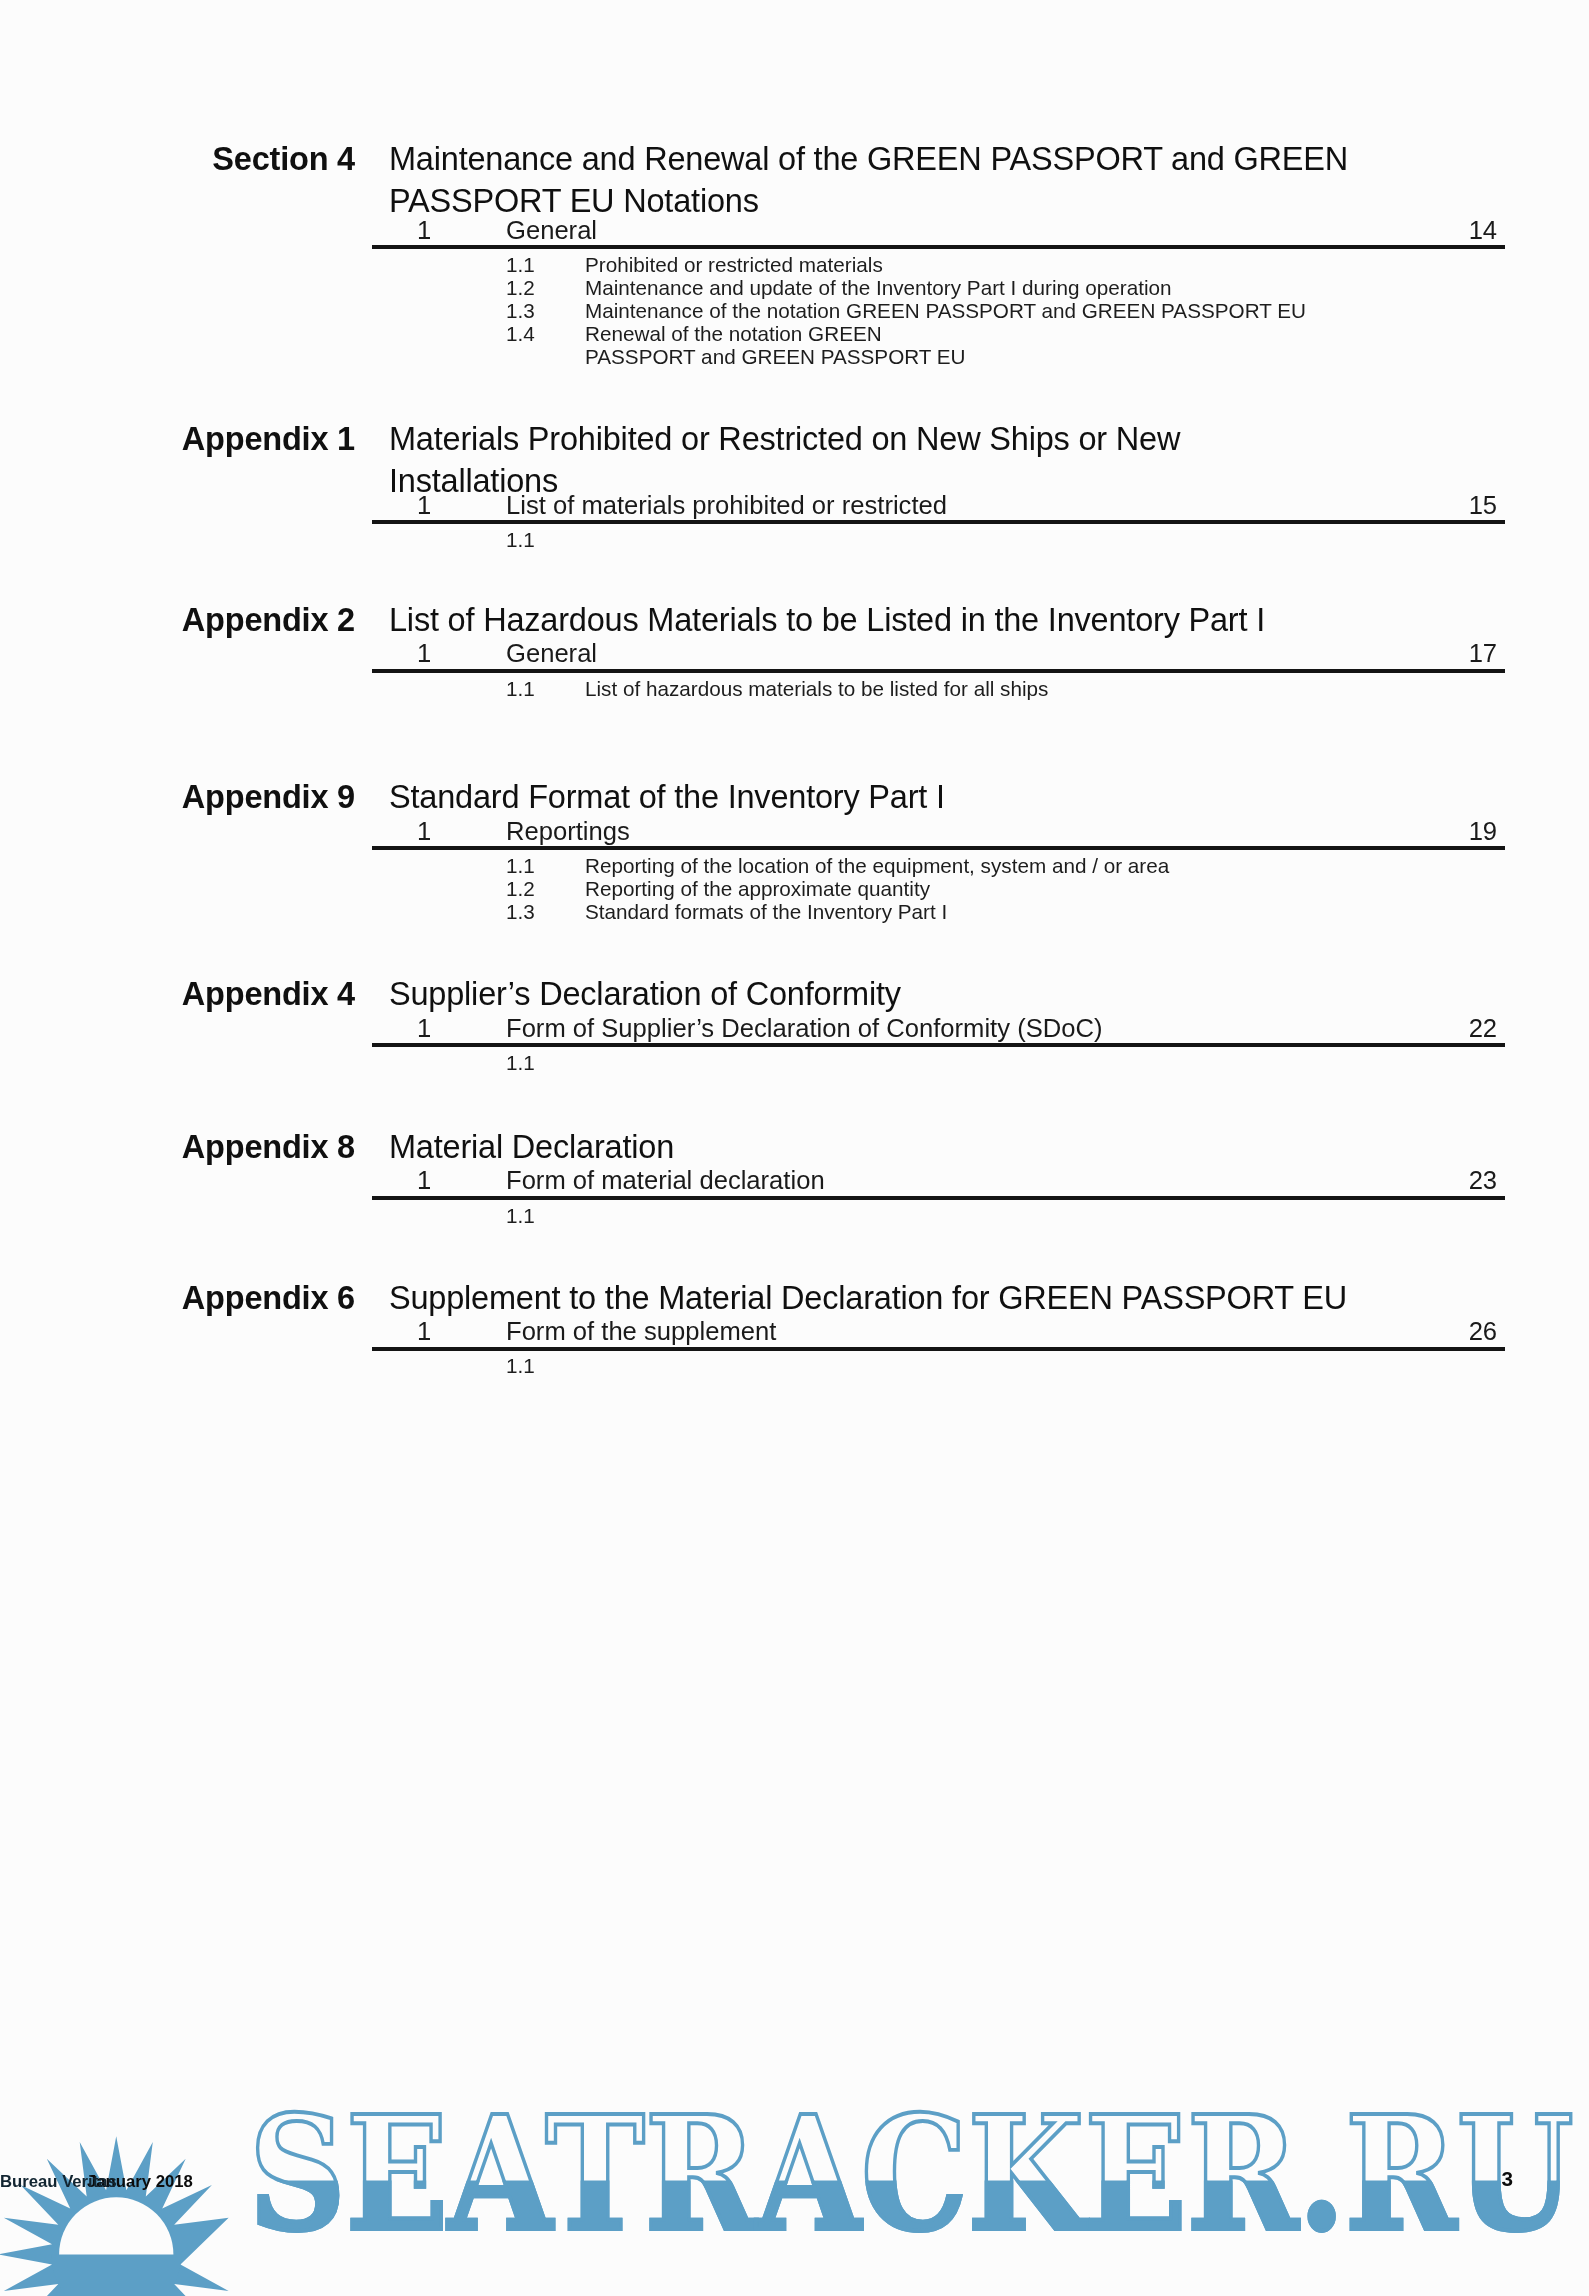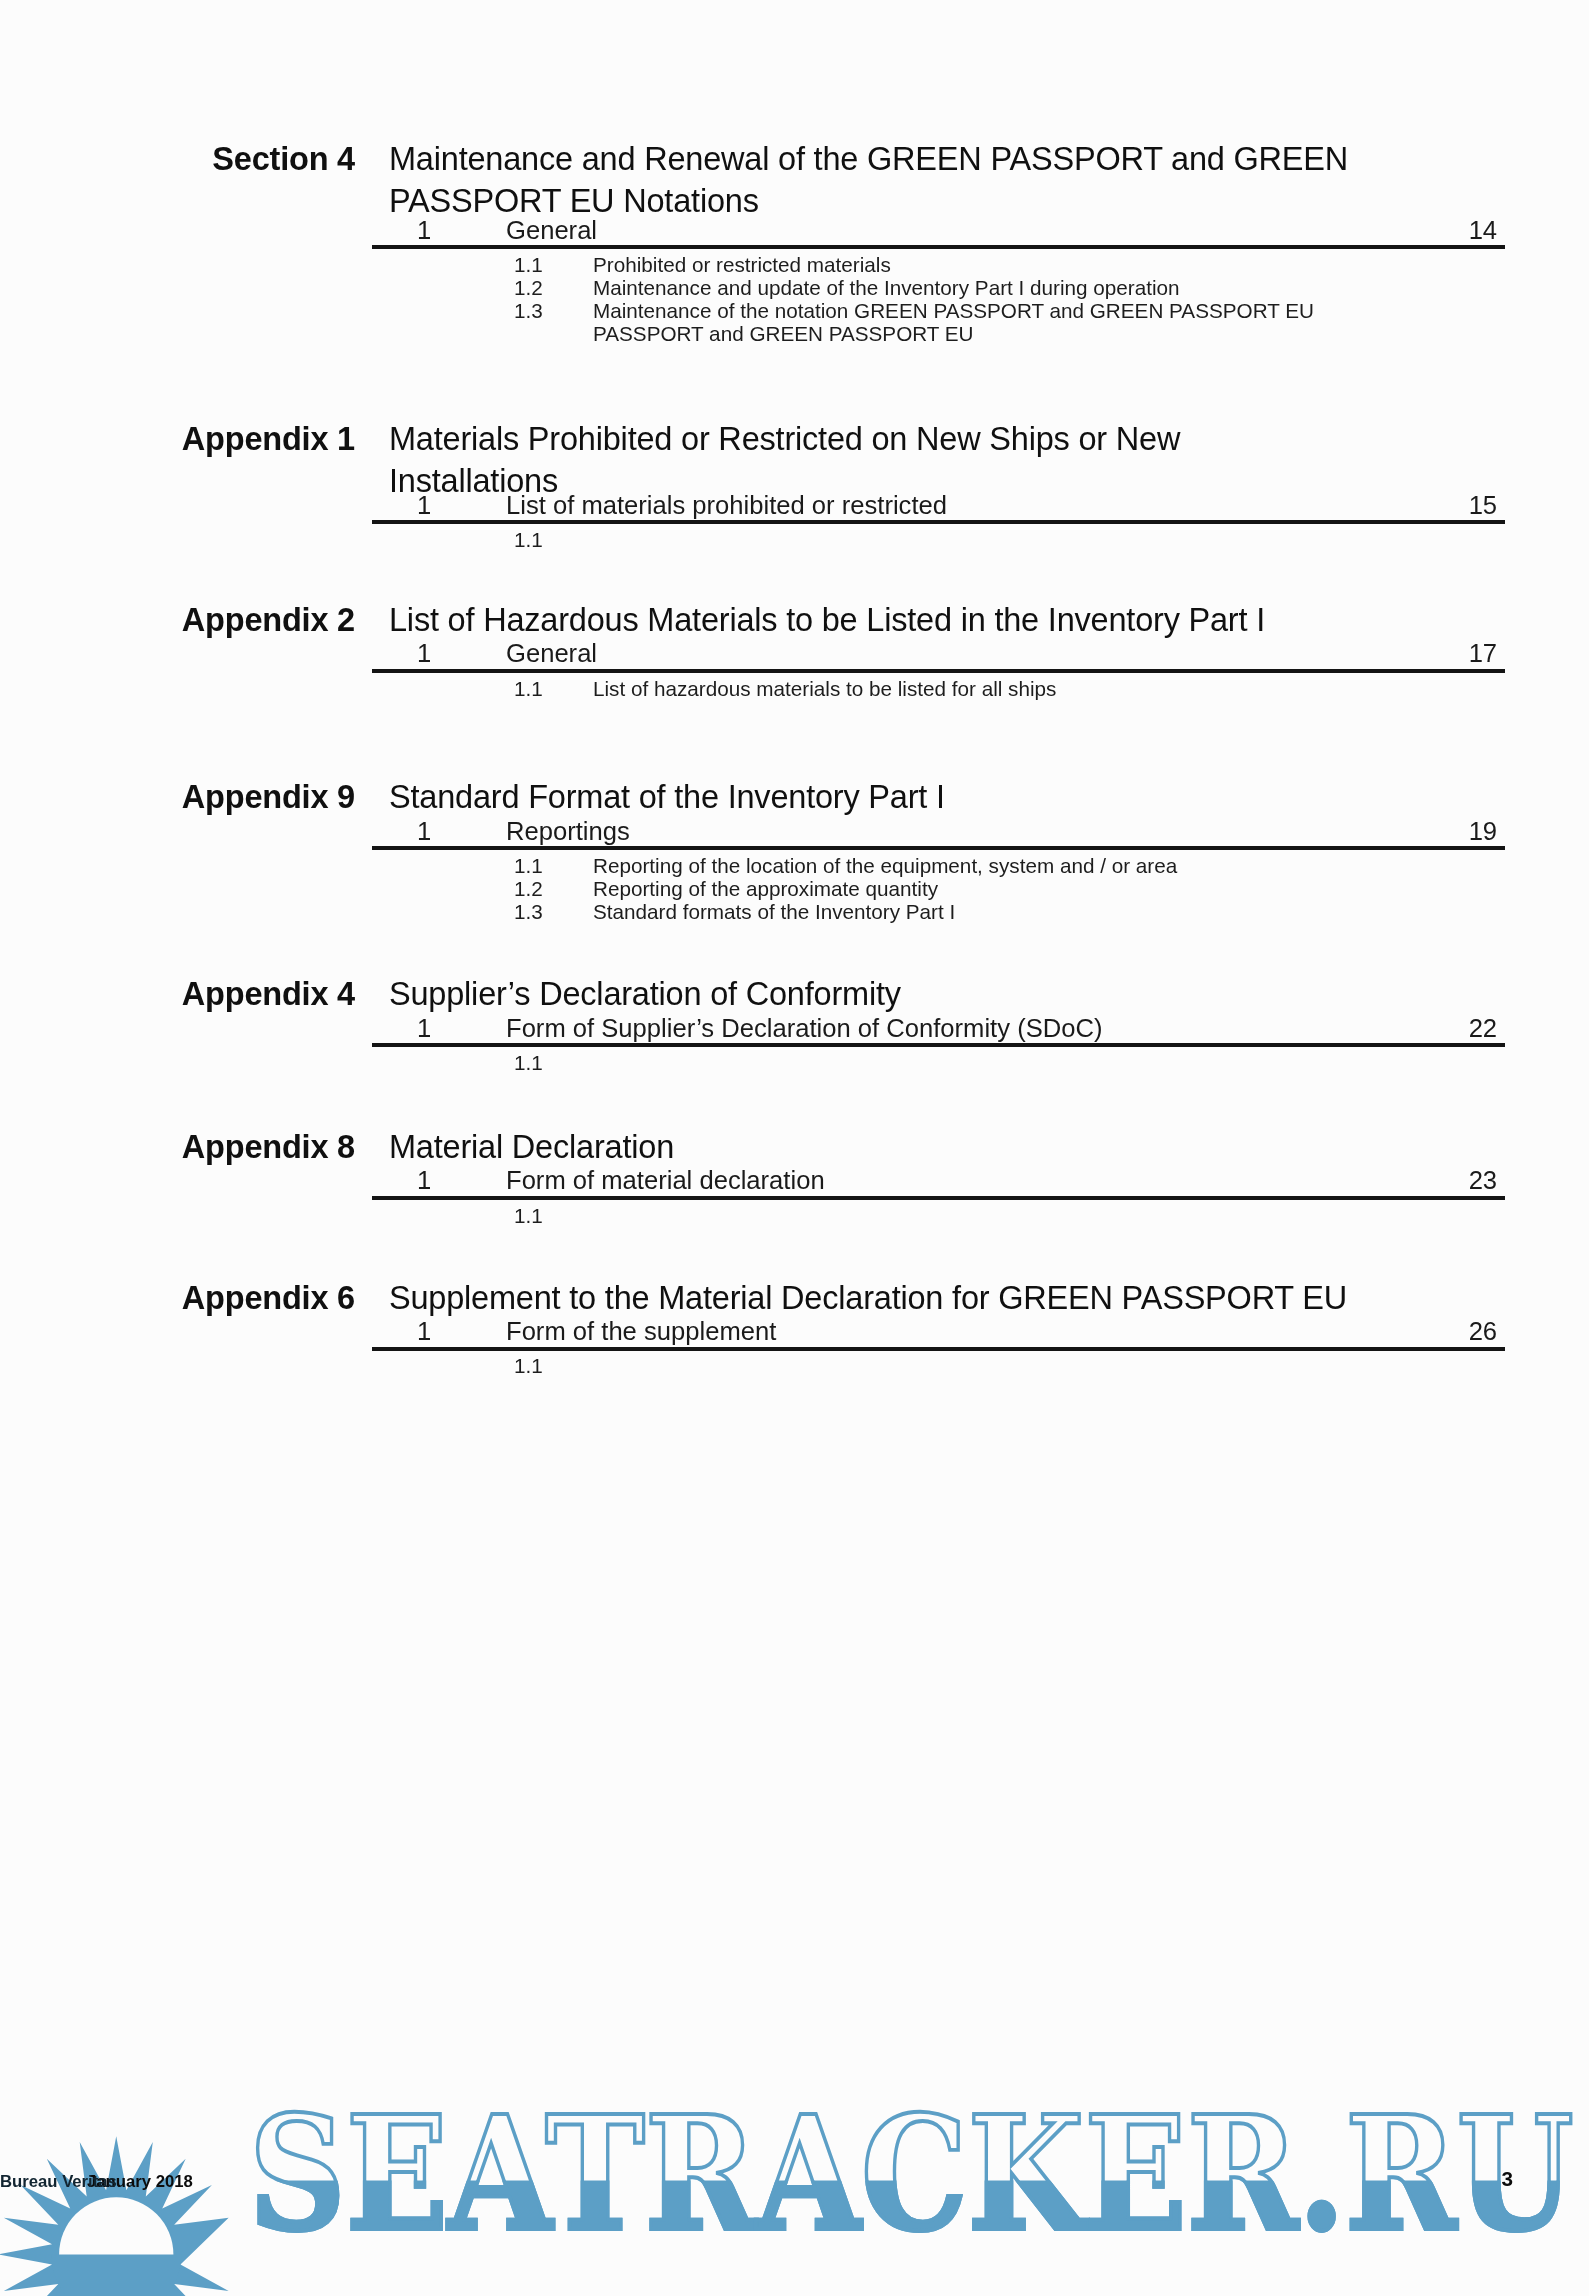--- a/index.html
+++ b/index.html
@@ -25,21 +25,21 @@
     font-size:25.6px;line-height:31.5px;color:#1a1a1a;
   }
   .item-num{position:absolute;left:45px;}
   .item-title{position:absolute;left:134px;white-space:nowrap;}
   .item-page{position:absolute;right:7.9px;}
   .rule{position:absolute;left:372px;width:1133px;height:3.9px;background:#141414;}
   .subs{
     position:absolute;left:506px;width:1001px;
     font-size:20.7px;line-height:23px;color:#1d1d1d;
   }
-  .sub-row{white-space:nowrap;margin-left:8px;}
+  .sub-row{white-space:nowrap;}
   .sub-num{display:inline-block;width:79px;}
   .footer-date{position:absolute;left:87px;top:2172px;font-size:16.7px;font-weight:bold;color:#0c0c0c;z-index:6;}
   .footer-pub{position:absolute;left:0;top:2172px;width:1556px;font-size:16.7px;font-weight:bold;color:#122531;z-index:6;}
   .footer-page{position:absolute;right:77px;top:2167px;font-size:20.7px;font-weight:bold;color:#0c0c0c;z-index:6;}
   .watermark{position:absolute;left:0;top:2069px;width:1590px;height:228px;z-index:3;}
 </style>
 </head>
 <body>
 
 <div class="entry-label" style="top:138px">Section 4</div>
@@ -50,20 +50,21 @@
 <div class="item-row" style="top:215px">
   <span class="item-num">1</span>
   <span class="item-title">General</span>
   <span class="item-page">14</span>
 </div>
 <div class="rule" style="top:245px"></div>
 <div class="subs" style="top:253px">
   <div class="sub-row"><span class="sub-num">1.1</span><span class="sub-text">Prohibited or restricted materials</span></div>
   <div class="sub-row"><span class="sub-num">1.2</span><span class="sub-text">Maintenance and update of the Inventory Part I during operation</span></div>
   <div class="sub-row"><span class="sub-num">1.3</span><span class="sub-text">Maintenance of the notation GREEN PASSPORT and GREEN PASSPORT EU</span></div>
+  <div class="sub-row"><span class="sub-num">1.4</span><span class="sub-text">Renewal of the notation GREEN</span></div>
   <div class="sub-row"><span class="sub-num"></span><span class="sub-text">PASSPORT and GREEN PASSPORT EU</span></div>
 </div>
 
 <div class="entry-label" style="top:418px">Appendix 1</div>
 <div class="entry-title" style="top:418px">
   <div class="hline">Materials Prohibited or Restricted on New Ships or New</div>
   <div class="hline">Installations</div>
 </div>
 <div class="item-row" style="top:490px">
   <span class="item-num">1</span>

